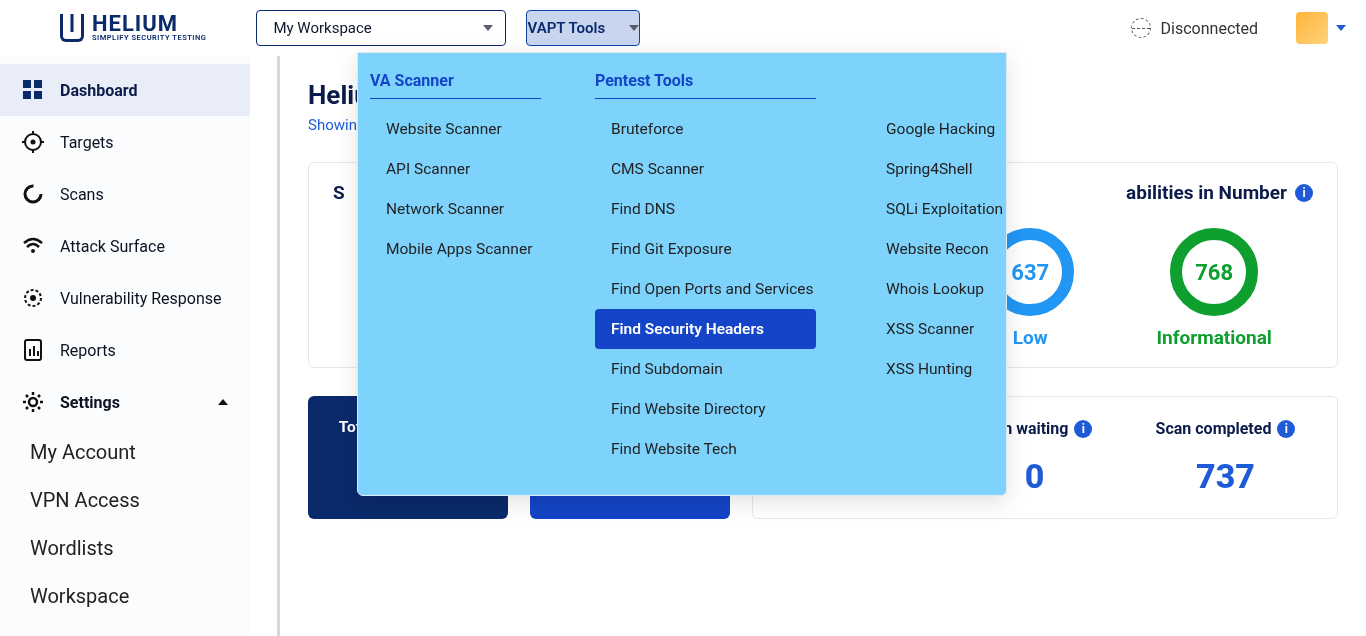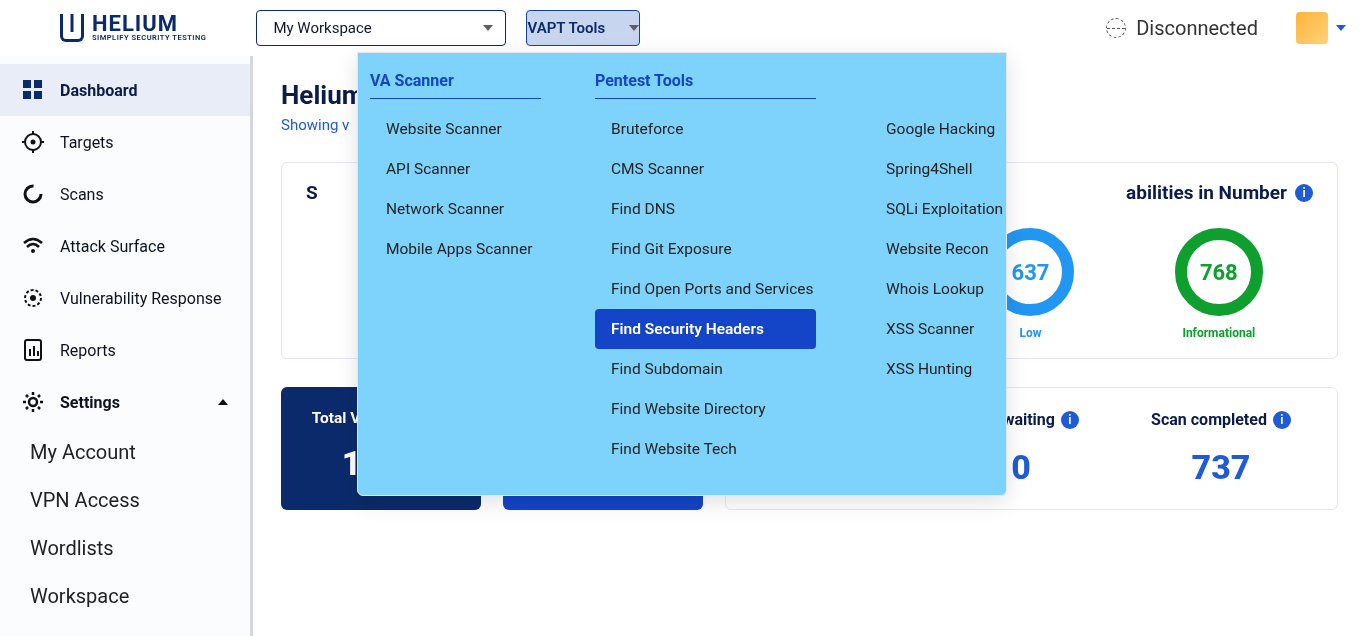--- a/index.html
+++ b/index.html
@@ -10,29 +10,29 @@
   .logo { display: flex; align-items: center; gap: 8px; color: #0b2a6b; font-weight: 700; font-size: 22px; letter-spacing: 1px; margin-left: 40px;}
   .logo-icon { width: 24px; height: 28px; border: 3px solid #0b2a6b; border-top: none; border-radius: 0 0 6px 6px; position: relative; }
   .logo-icon:before { content:''; position:absolute; left:50%; top:0; width:3px; height:70%; background:#0b2a6b; transform:translateX(-50%);}
   .logo-text { line-height: 0.8; }
   .logo-text small { display:block; font-size:7.5px; font-weight:600; letter-spacing:0.5px; color:#0b2a6b; margin-top:2px;}
   .wk-select, .tools-btn { height: 36px; border-radius: 4px; display:flex; align-items:center; gap:24px; font-size:15px; cursor:pointer; }
   .wk-select { border:1.5px solid #0b2a6b; padding: 0 12px 0 16px; min-width: 250px; justify-content:space-between; background:#fff; margin-left: 30px;}
   .tools-btn { border:1.5px solid #1444a3; background:#c7d5ef; color:#0b2a6b; font-weight:600; padding:0 0; }
   .chev { width:0; height:0; border-left:5px solid transparent; border-right:5px solid transparent; border-top:6px solid #5c5f6b; }
   .spacer { flex: 1; }
-  .conn { display:flex; align-items:center; gap:10px; font-size:20px; color:#333; }
+  .conn { display:flex; align-items:center; gap:10px; font-size:16px; color:#333; }
   .globe-icon { width:20px; height:20px; border-radius:50%; border:1.5px dashed #555; position:relative;}
   .globe-icon:after{content:'';position:absolute;left:0;right:0;top:50%;border-top:1.5px dashed #555;}
   .avatar-wrap{display:flex;align-items:center;gap:8px;margin-left:18px;}
   .avatar { width:32px;height:32px;border-radius:4px;background:linear-gradient(135deg,#ffb43a,#ffd27a);}
   .blue-chev{width:0;height:0;border-left:5px solid transparent;border-right:5px solid transparent;border-top:6px solid #1f5bd6;}
 
   
-  .layout { display:flex; height:calc(636px - 56px); }
+  .layout { display:flex; height:calc(636px - 56px);gap:27px; }
   .sidebar { width:250px; background:#fbfcfe; padding-top:8px;}
   .side-item { display:flex; align-items:center; gap:16px; height:52px; padding:0 22px; font-size:16px; color:#0d1222; cursor:pointer; }
   .side-item.active { background:#e8edf8; font-weight:700; color:#0b1b4a;}
   .side-item.bold { font-weight:700;}
   .side-sub { padding-left:30px; height:48px; display:flex; align-items:center; font-size:20px; color:#222; cursor:pointer;}
   .icon-box{width:22px;height:22px;display:flex;align-items:center;justify-content:center;}
   .exp-chev{margin-left:auto;width:0;height:0;border-left:5px solid transparent;border-right:5px solid transparent;border-bottom:6px solid #111;}
 
   .page { flex:1; border-left:3px solid #d3d7e0; padding:24px 28px; background:#fff; overflow:hidden; position:relative;}
   .page-title { font-size:26px; font-weight:700; color:#0b1b4a; }
@@ -41,21 +41,21 @@
   .cards-row { display:flex; gap:22px; margin-top:28px;}
   .big-card { flex:1; border:1px solid #e4e7ef; border-radius:6px; padding:18px 24px; background:#fff;}
   .card-title { font-size:19px; font-weight:700; color:#0b1b4a; display:flex; align-items:center; gap:8px;}
   .info-dot{width:18px;height:18px;border-radius:50%;background:#1f5bd6;color:#fff;font-size:12px;font-weight:700;display:flex;align-items:center;justify-content:center;}
   .donut-row{display:flex;justify-content:space-around;margin-top:24px;}
   .donut-wrap{display:flex;flex-direction:column;align-items:center;gap:10px;}
   .donut{width:88px;height:88px;border-radius:50%;display:flex;align-items:center;justify-content:center;font-size:22px;font-weight:700;}
   .donut.orange{border:12px solid #f9a825;color:#f9a825;}
   .donut.blue{border:12px solid #2196f3;color:#2196f3;}
   .donut.green{border:12px solid #0e9f2e;color:#0e9f2e;}
-  .donut-label{font-size:12px;font-weight:700;}
+  .donut-label{font-size:19px;font-weight:700;}
   .donut-label.blue{color:#2196f3;}
   .donut-label.green{color:#0e9f2e;}
 
   .stat-row{display:flex;gap:22px;margin-top:28px;}
   .solid-card{flex:0 0 200px;background:#0b2a6b;color:#fff;border-radius:6px;padding:22px 10px;text-align:center;}
   .solid-card.alt{background:#1444c7;}
   .solid-card .lbl{font-size:15.5px;font-weight:700;}
   .solid-card .num{font-size:34px;font-weight:800;margin-top:16px;}
   .out-card{flex:1;border:1px solid #e4e7ef;border-radius:6px;display:flex;justify-content:space-around;align-items:flex-start;padding:22px 10px;}
   .out-item{text-align:center;}

